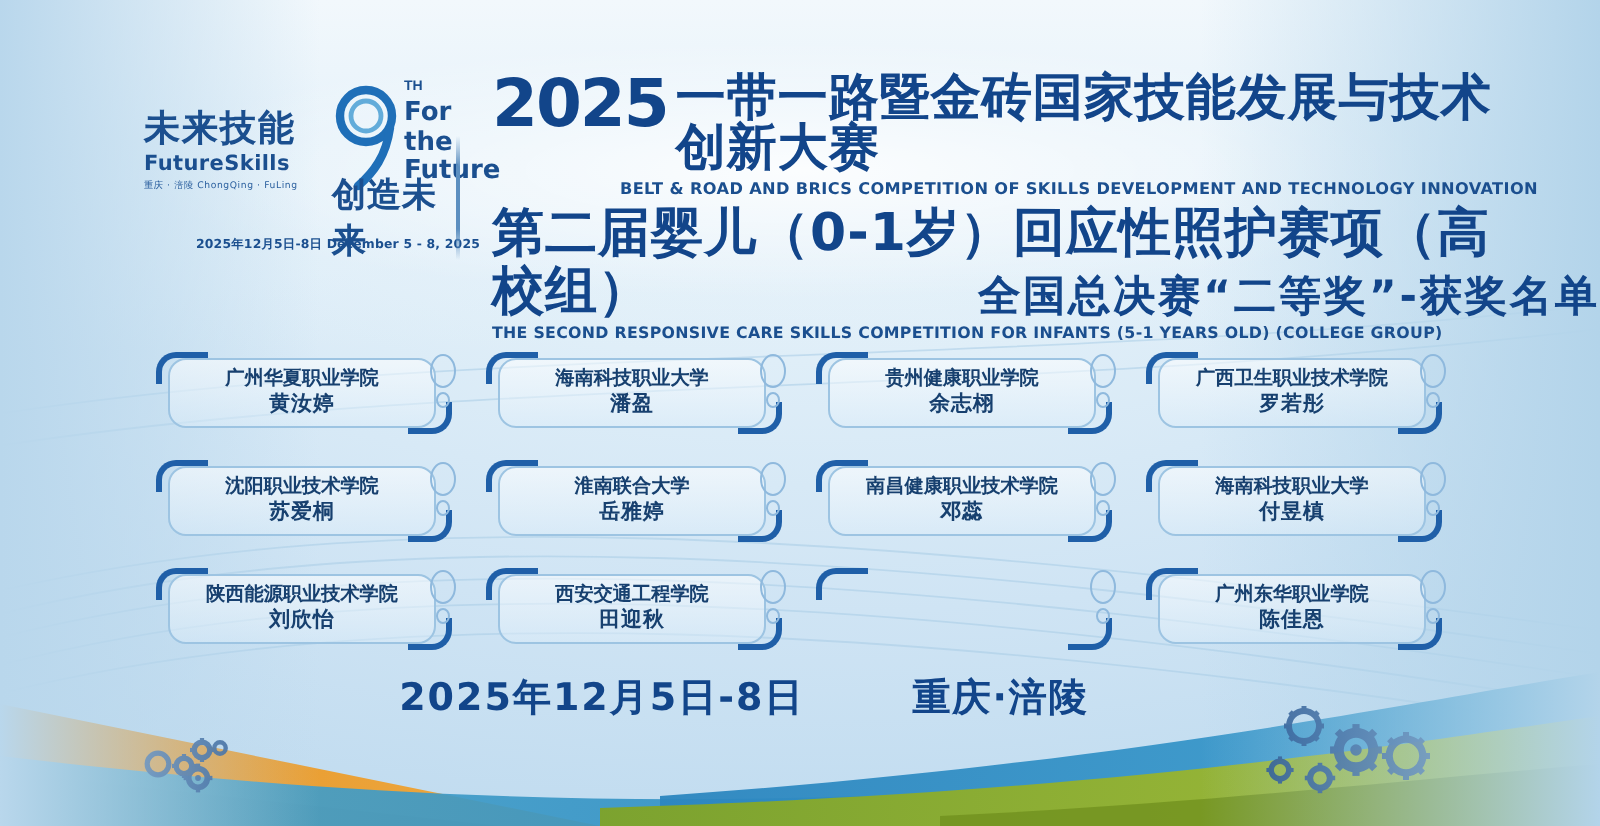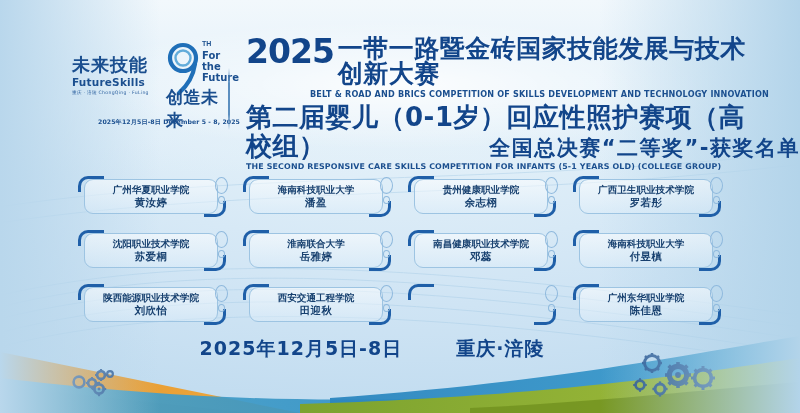--- a/index.html
+++ b/index.html
@@ -59,21 +59,21 @@
   .logo-create{
     position:absolute; left:94px; top:48px;
     font-size:17px; font-weight:bold; color:#1b4f8f; letter-spacing:.5px;
     font-family:"DejaVu Sans","Liberation Sans",sans-serif;
   }
   .logo-9{
     position:absolute; left:85px; top:2px; width:52px; height:56px;
   }
   .logo-forthe{
     position:absolute; left:130px; top:12px; color:#1b4f8f; line-height:1.12;
-    font-size:10px; font-weight:bold; font-family:"DejaVu Sans","Liberation Sans",sans-serif;
+    font-size:13px; font-weight:bold; font-family:"DejaVu Sans","Liberation Sans",sans-serif;
   }
   .logo-th{ position:absolute; left:130px; top:2px; font-size:7px; font-weight:bold; color:#1b4f8f; }
   .logo-date{
     position:absolute; left:26px; top:80px; font-size:6.2px; color:#1b4f8f;
     font-weight:bold; white-space:nowrap; letter-spacing:.1px;
     font-family:"DejaVu Sans","Liberation Sans",sans-serif;
   }
   .divider{
     position:absolute; left:228px; top:38px; width:2px; height:62px;
     background:linear-gradient(180deg,rgba(27,79,143,0) 0%,#5c8fc0 25%,#5c8fc0 75%,rgba(27,79,143,0) 100%);

